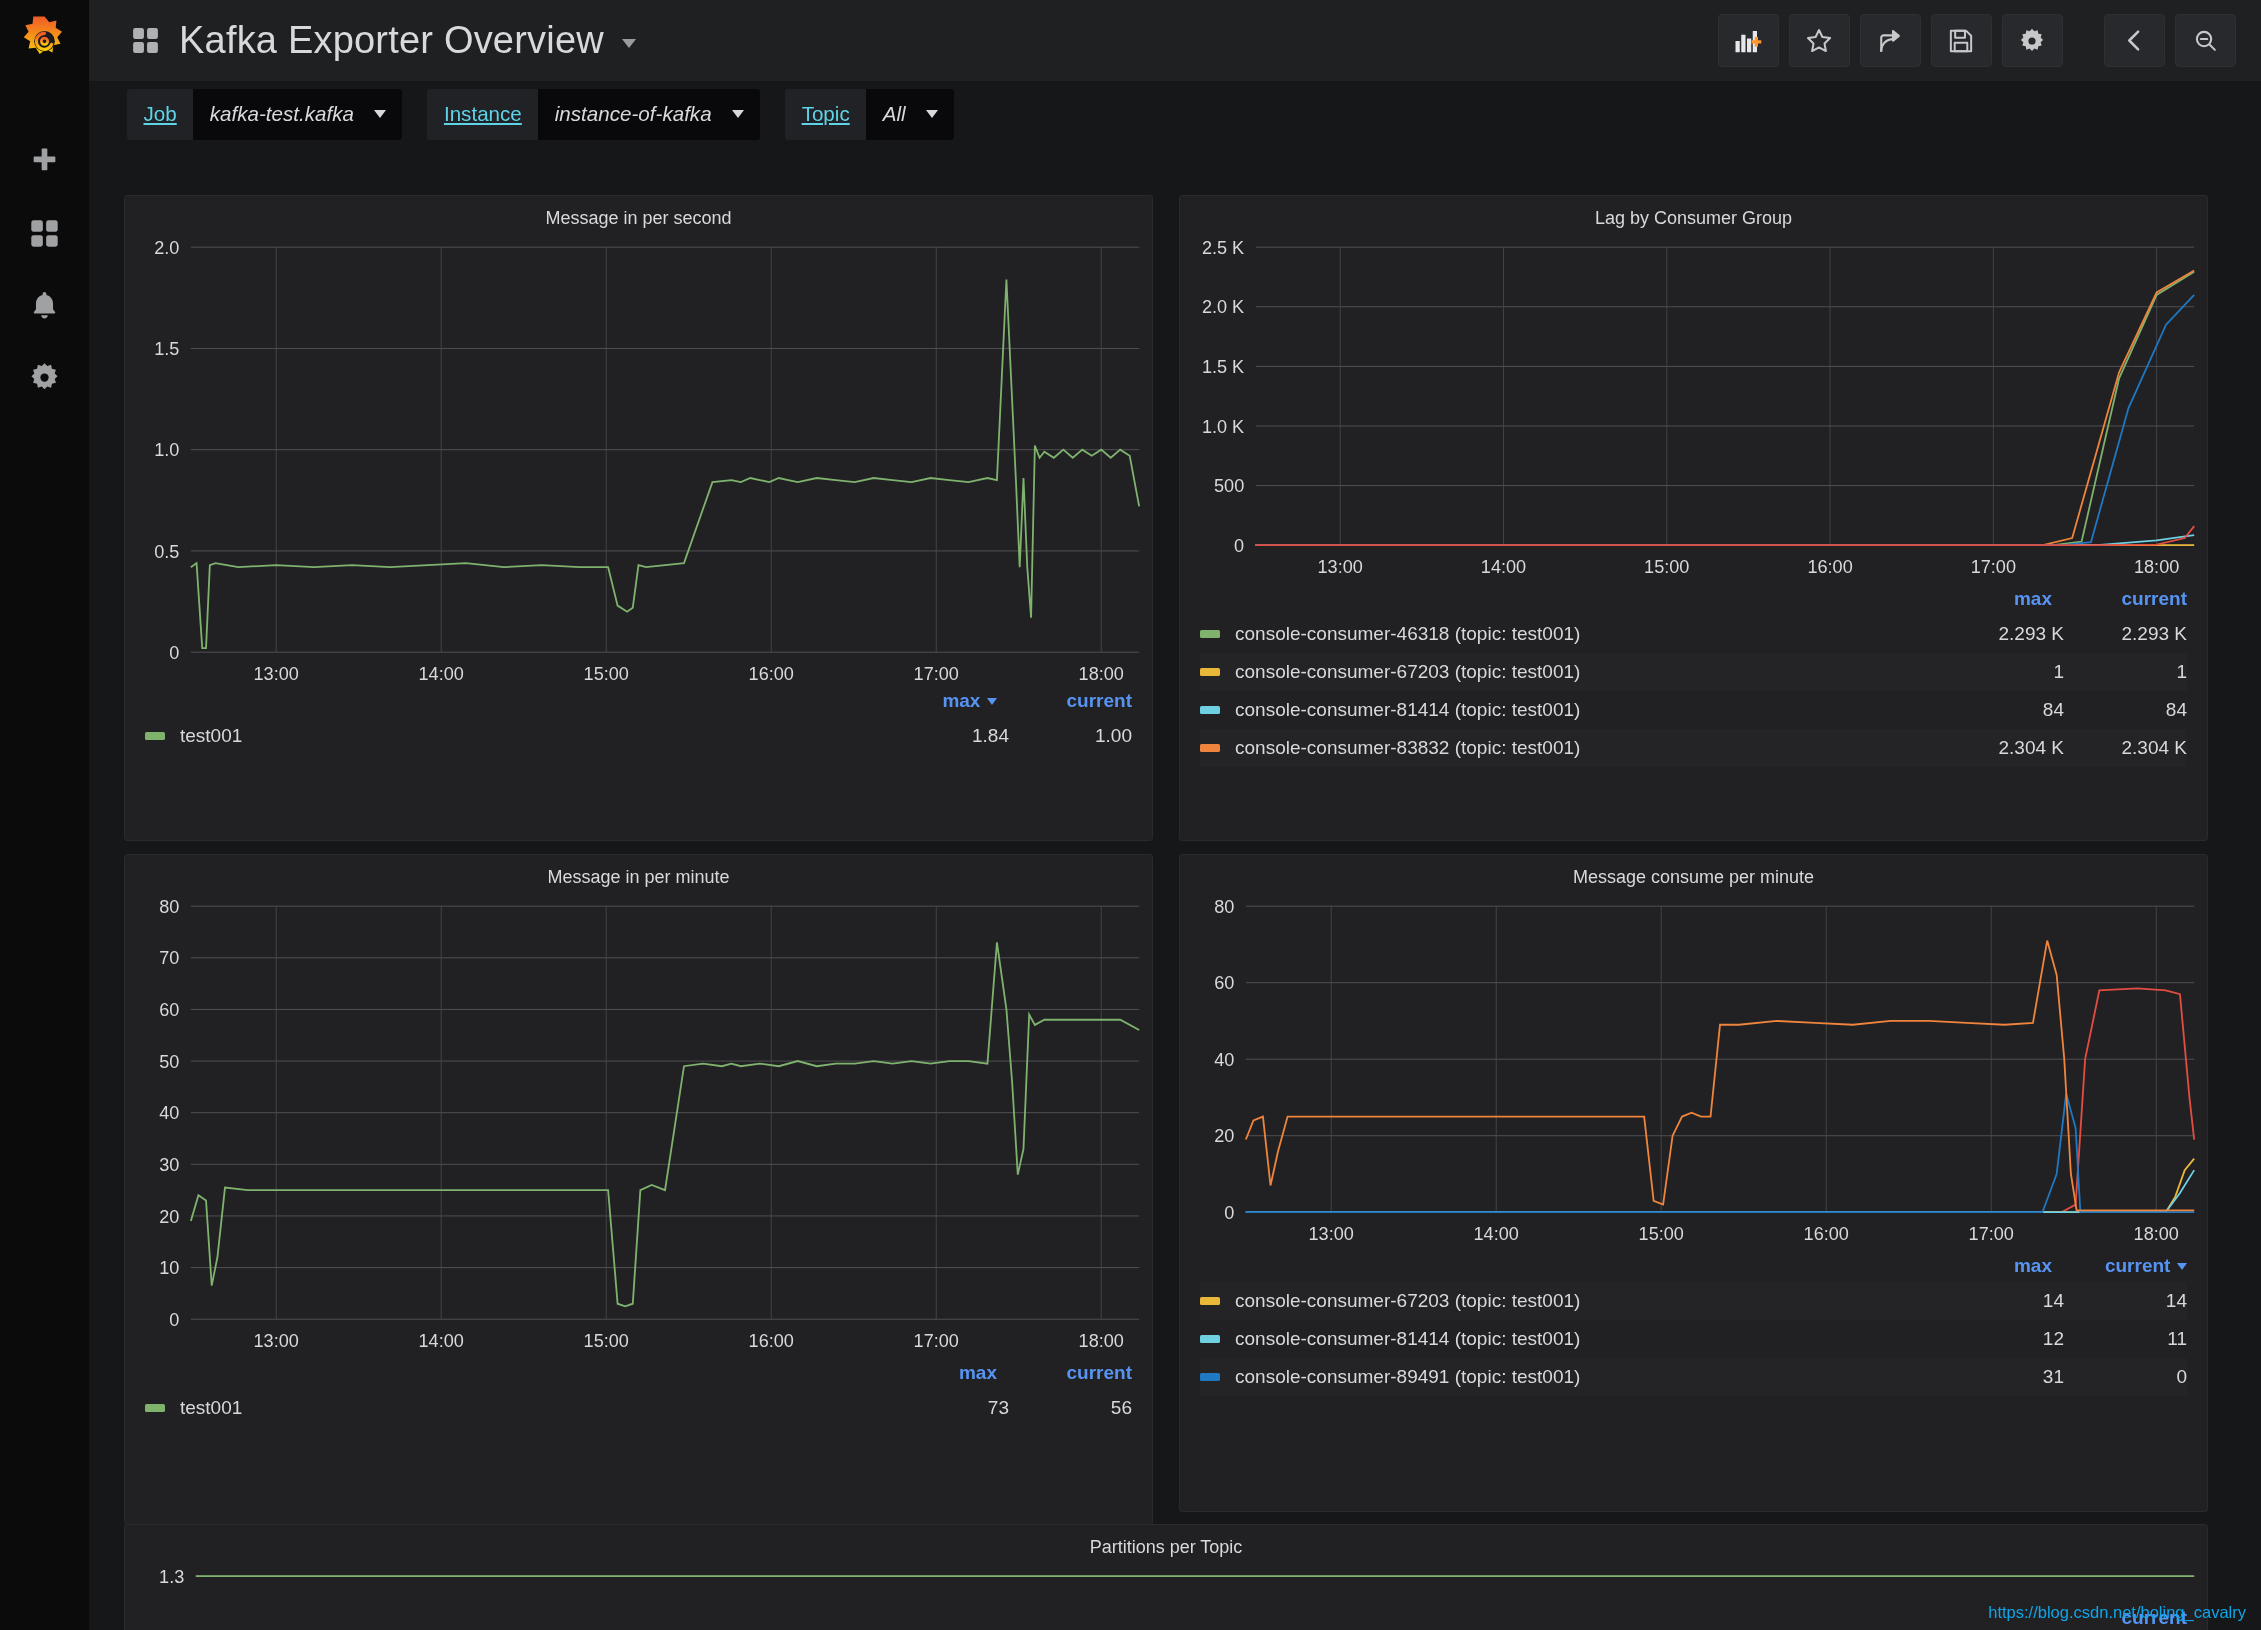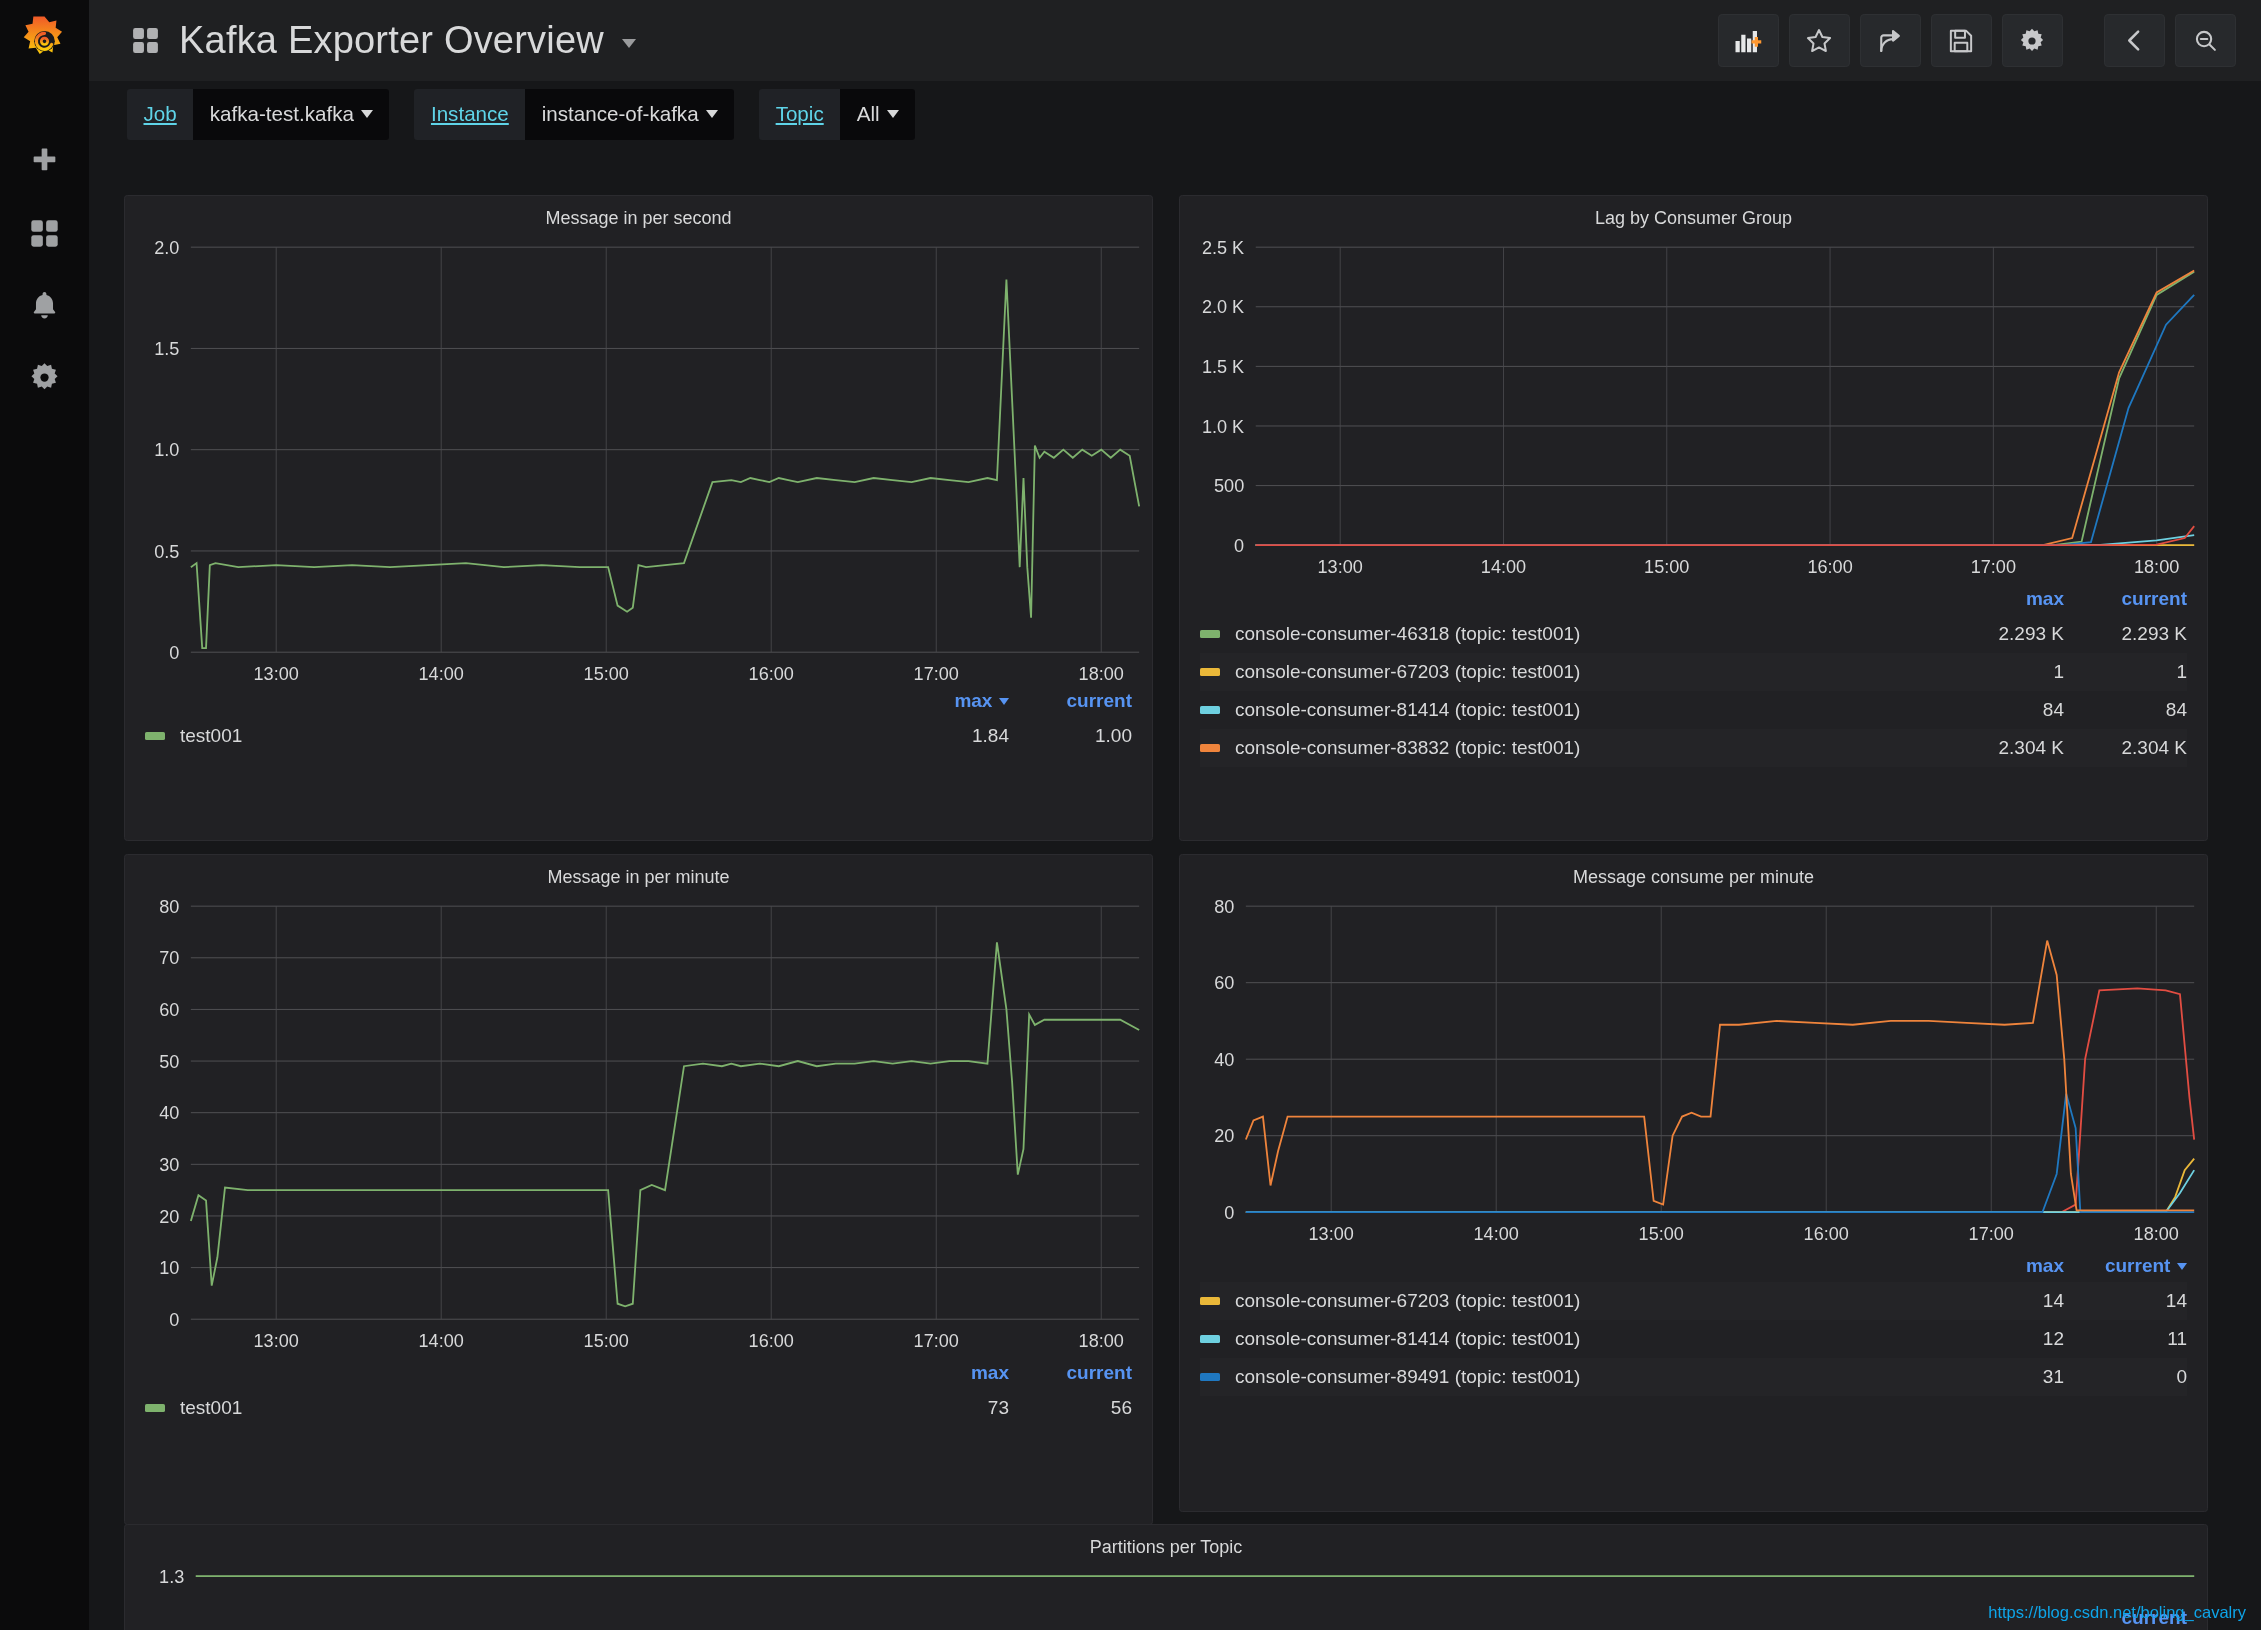--- a/index.html
+++ b/index.html
@@ -86,23 +86,24 @@
     font-size: 20.6px;
     display: flex; align-items: center;
     padding: 0 16.5px;
     cursor: pointer;
     text-decoration: underline;
   }
   .var-value {
     background: #09090b;
     color: #d8d9da;
     font-size: 20.6px;
-    display: flex; align-items: center; gap: 7px;
+    display: flex; align-items: center; gap: 20px;
     padding: 0 16.5px;
     cursor: pointer;
+    font-style: italic;
   }
   .var-caret {
     width: 0; height: 0;
     border-left: 6.6px solid transparent;
     border-right: 6.6px solid transparent;
     border-top: 8.2px solid #d8d9da;
   }
 
   
   #panels { position: absolute; left: 89px; top: 146px; width: 2172px; height: 1484px; }
@@ -144,21 +145,21 @@
   .series { fill: none; stroke-width: 2.2; }
 
   
   .legend {
     position: absolute; left: 0; right: 0;
     padding: 0 20px;
     font-size: 19px; color: #d8d9da;
   }
   .legend-head {
     display: flex; justify-content: flex-end;
-    gap: 0; color: #5794f2; font-weight: 700;
+    gap: 12px; color: #5794f2; font-weight: 700;
     padding-bottom: 5px;
   }
   .legend-head .cell { width: 123px; text-align: right; }
   .legend-row {
     display: flex; align-items: center;
     height: 38px;
   }
   .legend-row.alt { background: #242427; }
   .legend-swatch {
     width: 20px; height: 8.2px; border-radius: 1.6px;

